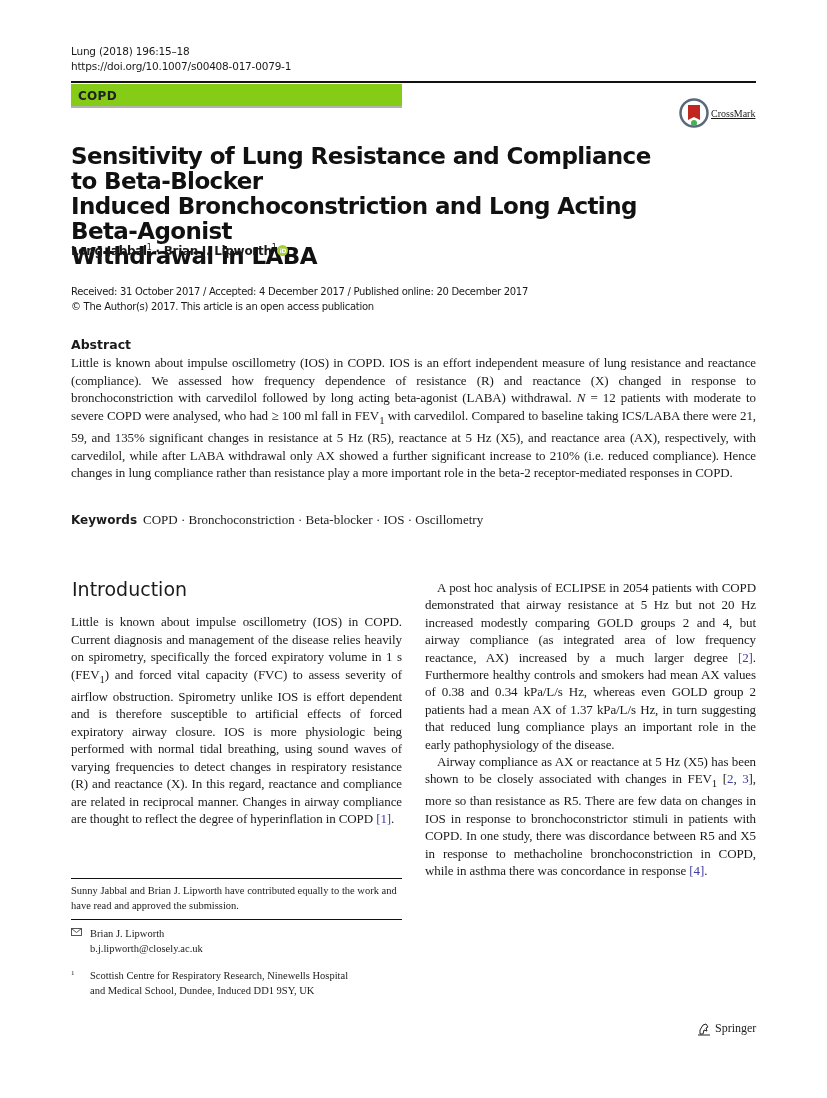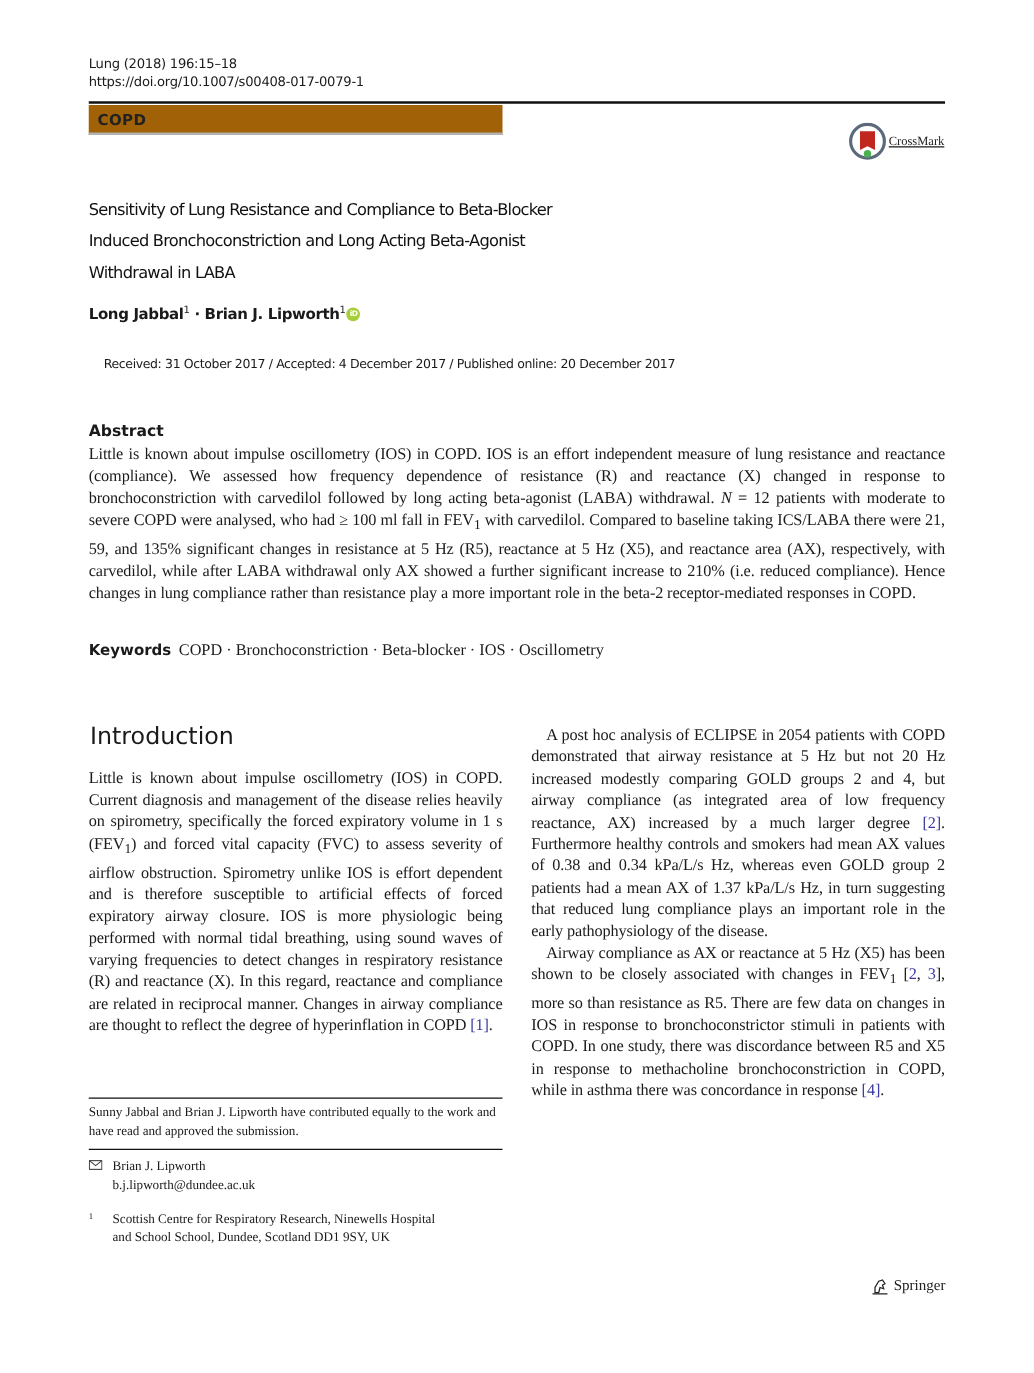--- a/index.html
+++ b/index.html
@@ -2,32 +2,32 @@
 <html><head>
   <meta charset="utf-8">
   <style>
     html, body { margin: 0; padding: 0; background: #ffffff; }
     body { width: 827px; height: 1098px; position: relative; overflow: hidden; color: #1a1a1a; }
     .sans { font-family: "DejaVu Sans", "Liberation Sans", sans-serif; }
     .serif { font-family: "Liberation Serif", "DejaVu Serif", serif; }
 
     .journal-ref { position: absolute; left: 71px; top: 44px; font-size: 10.5px; line-height: 15px; letter-spacing: -0.2px; }
     .top-rule { position: absolute; left: 71px; top: 81px; width: 685px; height: 2px; background: #111; }
-    .section-band { position: absolute; left: 71px; top: 84px; width: 331px; height: 24px; background: #a16207; border-bottom: 2px solid #b2b2b2; box-sizing: border-box; }
+    .section-band { position: absolute; left: 71px; top: 84px; width: 331px; height: 24px; background: #84cc16; border-bottom: 2px solid #b2b2b2; box-sizing: border-box; }
     .section-band span { position: absolute; left: 7px; top: 5px; font-size: 12px; font-weight: bold; letter-spacing: 0.3px; color: #222; }
 
     .crossmark { position: absolute; left: 679px; top: 98px; display: flex; align-items: center; gap: 2px; text-decoration: underline; }
     .crossmark-text { font-size: 10px; color: #222; font-family: "Liberation Serif", serif; }
 
-    .title { position: absolute; left: 71px; top: 144px; width: 600px; font-size: 13px; line-height: 25px; font-weight: normal; letter-spacing: -0.6px; color: #111; margin-top: 12px; }
+    .title { position: absolute; left: 71px; top: 144px; width: 600px; font-size: 23px; line-height: 25px; font-weight: bold; letter-spacing: -0.6px; color: #111; }
     .authors { position: absolute; left: 71px; top: 243px; font-size: 12px; font-weight: bold; letter-spacing: -0.3px; }
     .authors sup { font-size: 8px; font-weight: normal; }
     .orcid { display: inline-block; width: 11px; height: 11px; border-radius: 50%; background: #a6ce39; color: #fff; font-size: 6px; line-height: 11px; text-align: center; vertical-align: 2px; margin-left: 1px; }
 
-    .dates { position: absolute; left: 83px; top: 284px; font-size: 10px; line-height: 15px; letter-spacing: -0.3px; }
+    .dates { position: absolute; left: 71px; top: 284px; font-size: 10px; line-height: 15px; letter-spacing: -0.3px; }
 
     .abstract-head { position: absolute; left: 71px; top: 337px; font-size: 12.5px; font-weight: bold; text-align: center; }
     .abstract-body { position: absolute; left: 71px; top: 354px; width: 685px; font-size: 13px; line-height: 17.6px; text-align: justify; letter-spacing: -0.1px; }
     .keywords { position: absolute; left: 71px; top: 512px; font-size: 13px; }
     .keywords b { font-family: "DejaVu Sans", sans-serif; font-size: 12px; margin-right: 6px; }
 
     .intro-head { position: absolute; left: 72px; top: 578px; font-size: 19px; font-weight: normal; }
     .col-left { position: absolute; left: 71px; top: 613px; width: 331px; font-size: 13px; line-height: 17.5px; text-align: justify; letter-spacing: -0.1px; }
     .col-right { position: absolute; left: 425px; top: 579px; width: 331px; font-size: 13px; line-height: 17.4px; text-align: justify; letter-spacing: -0.1px; }
     .col-right p { margin: 0; text-indent: 12px; }
@@ -71,20 +71,21 @@
   <div>Induced Bronchoconstriction and Long Acting Beta-Agonist</div>
   <div>Withdrawal in LABA</div>
 </div>
 
 <div class="authors sans">
   <span>Long Jabbal</span><sup>1</sup><span> · </span><span>Brian J. Lipworth</span><sup>1</sup><span class="orcid">iD</span>
 </div>
 
 <div class="dates sans">
   <div>Received: 31 October 2017 / Accepted: 4 December 2017 / Published online: 20 December 2017</div>
+  <div>© The Author(s) 2017. This article is an open access publication</div>
 </div>
 
 <div class="abstract-head sans">Abstract</div>
 <div class="abstract-body serif"><span>Little is known about impulse oscillometry (IOS) in COPD. IOS is an effort independent measure of lung resistance and reactance (compliance). We assessed how frequency dependence of resistance (R) and reactance (X) changed in response to bronchoconstriction with carvedilol followed by long acting beta-agonist (LABA) withdrawal. </span><i>N</i><span> = 12 patients with moderate to severe COPD were analysed, who had ≥ 100 ml fall in FEV</span><sub>1</sub><span> with carvedilol. Compared to baseline taking ICS/LABA there were 21, 59, and 135% significant changes in resistance at 5 Hz (R5), reactance at 5 Hz (X5), and reactance area (AX), respectively, with carvedilol, while after LABA withdrawal only AX showed a further significant increase to 210% (i.e. reduced compliance). Hence changes in lung compliance rather than resistance play a more important role in the beta-2 receptor-mediated responses in COPD.</span></div>
 
 <div class="keywords serif">
   <b>Keywords</b><span>COPD · Bronchoconstriction · Beta-blocker · IOS · Oscillometry</span>
 </div>
 
 <div class="intro-head sans">Introduction</div>
@@ -101,27 +102,27 @@
 <div class="fn-rule" style="top:878px;"></div>
 <div class="footnote serif" style="top:883px;">Sunny Jabbal and Brian J. Lipworth have contributed equally to the work and have read and approved the submission.</div>
 <div class="fn-rule" style="top:919px;"></div>
 
 <div class="corr serif">
   <svg class="mail-icon" viewBox="0 0 11 8">
     <rect x="0.5" y="0.5" width="10" height="7" fill="none" stroke="#444" stroke-width="0.9"></rect>
     <path d="M0.5 0.5 L5.5 4.5 L10.5 0.5" fill="none" stroke="#444" stroke-width="0.9"></path>
   </svg>
   <div class="txt">Brian J. Lipworth</div>
-  <div class="txt">b.j.lipworth@dundee.ac.uk</div>
+  <div class="txt">b.j.lipworth@closely.ac.uk</div>
 </div>
 
 <div class="affil serif">
   <span class="num">1</span>
   <div class="txt">Scottish Centre for Respiratory Research, Ninewells Hospital</div>
-  <div class="txt">and School School, Dundee, Scotland DD1 9SY, UK</div>
+  <div class="txt">and Medical School, Dundee, Induced DD1 9SY, UK</div>
 </div>
 
 <div class="springer serif">
   <svg width="14" height="14" viewBox="0 0 14 14">
     <path d="M3 12 L3 8 L6 3 L9 2 L11 5 L9 6 L10 9 L7 8 L6 12 Z" fill="none" stroke="#222" stroke-width="1"></path>
     <line x1="1" y1="13" x2="13" y2="13" stroke="#222" stroke-width="1"></line>
   </svg>
   <span>Springer</span>
 </div>
 

